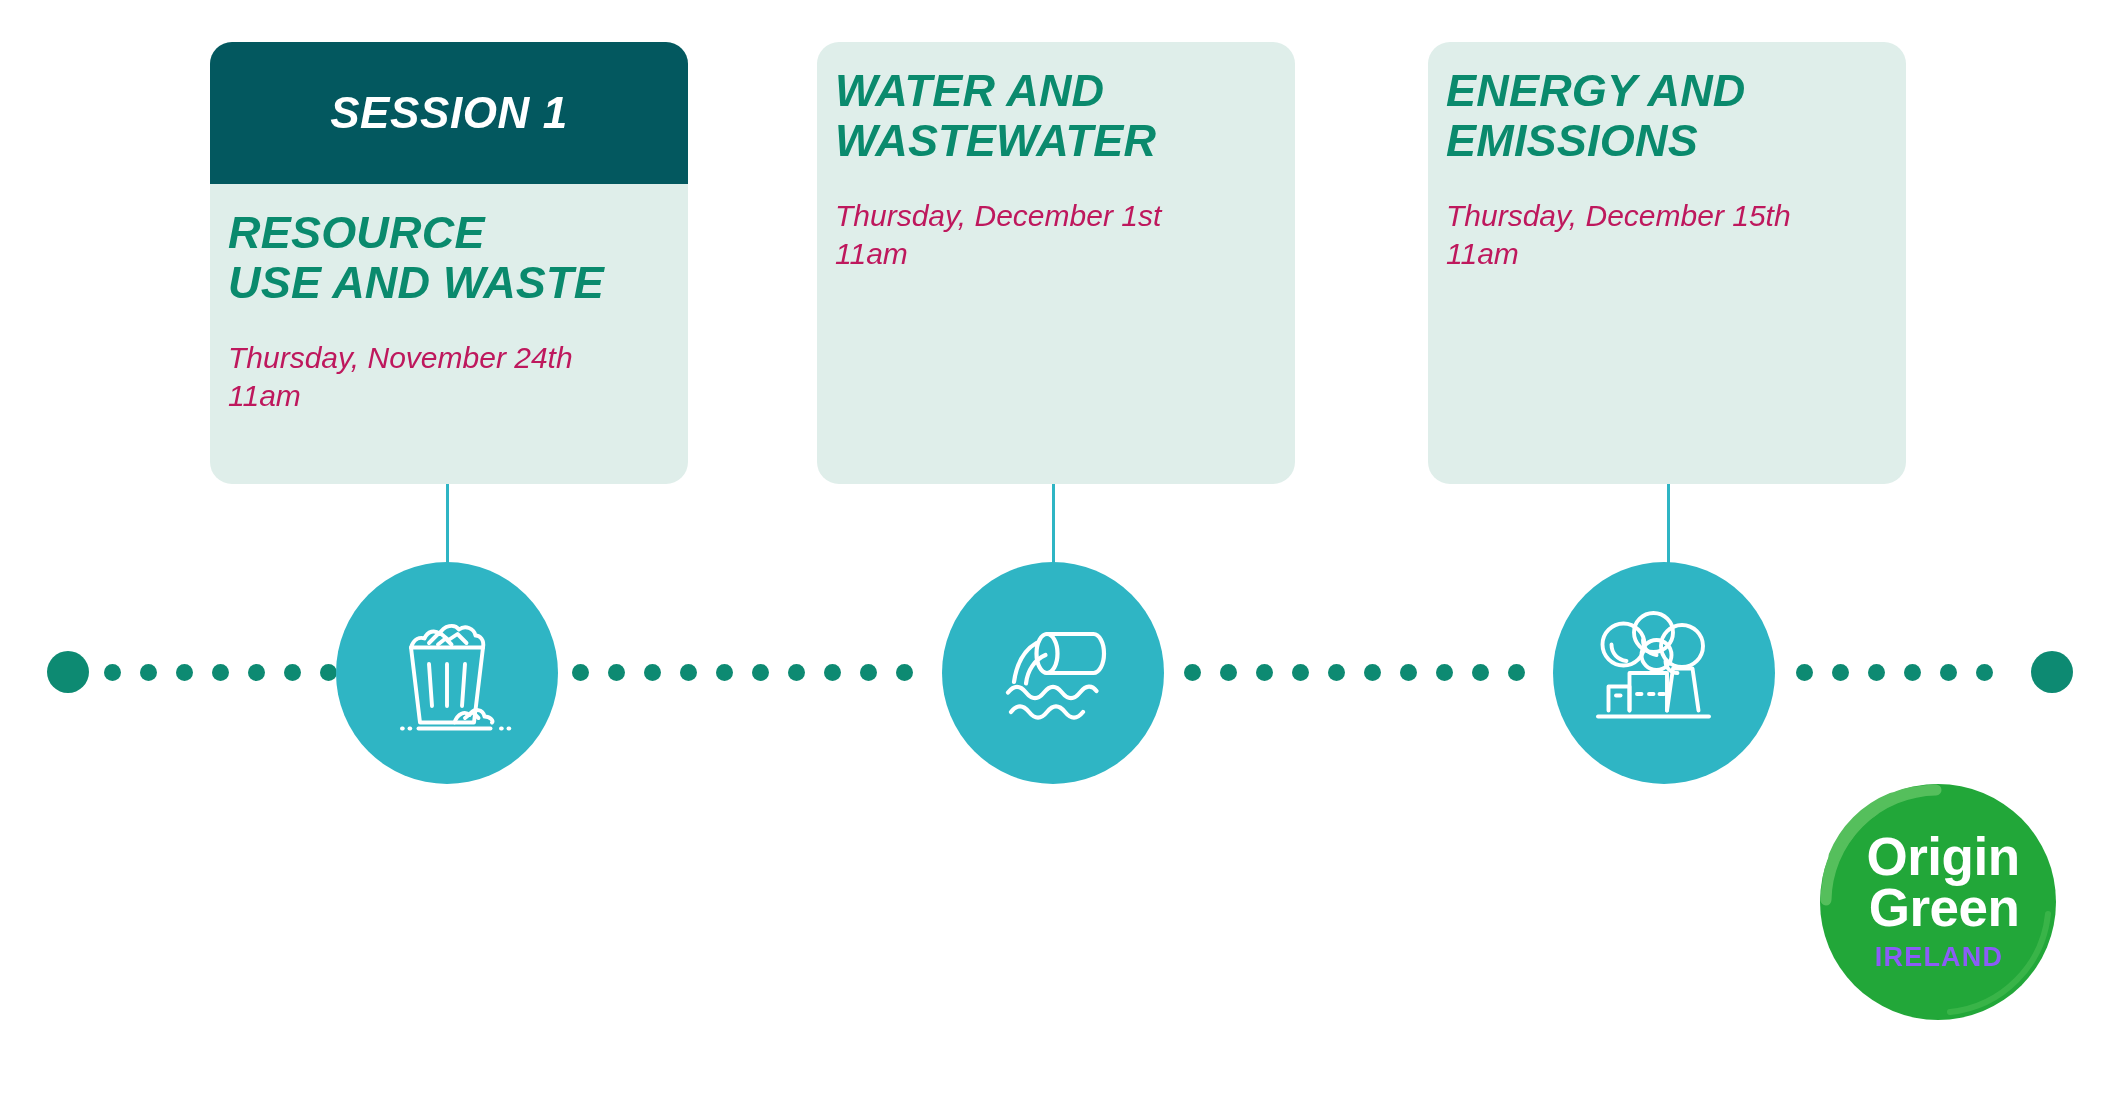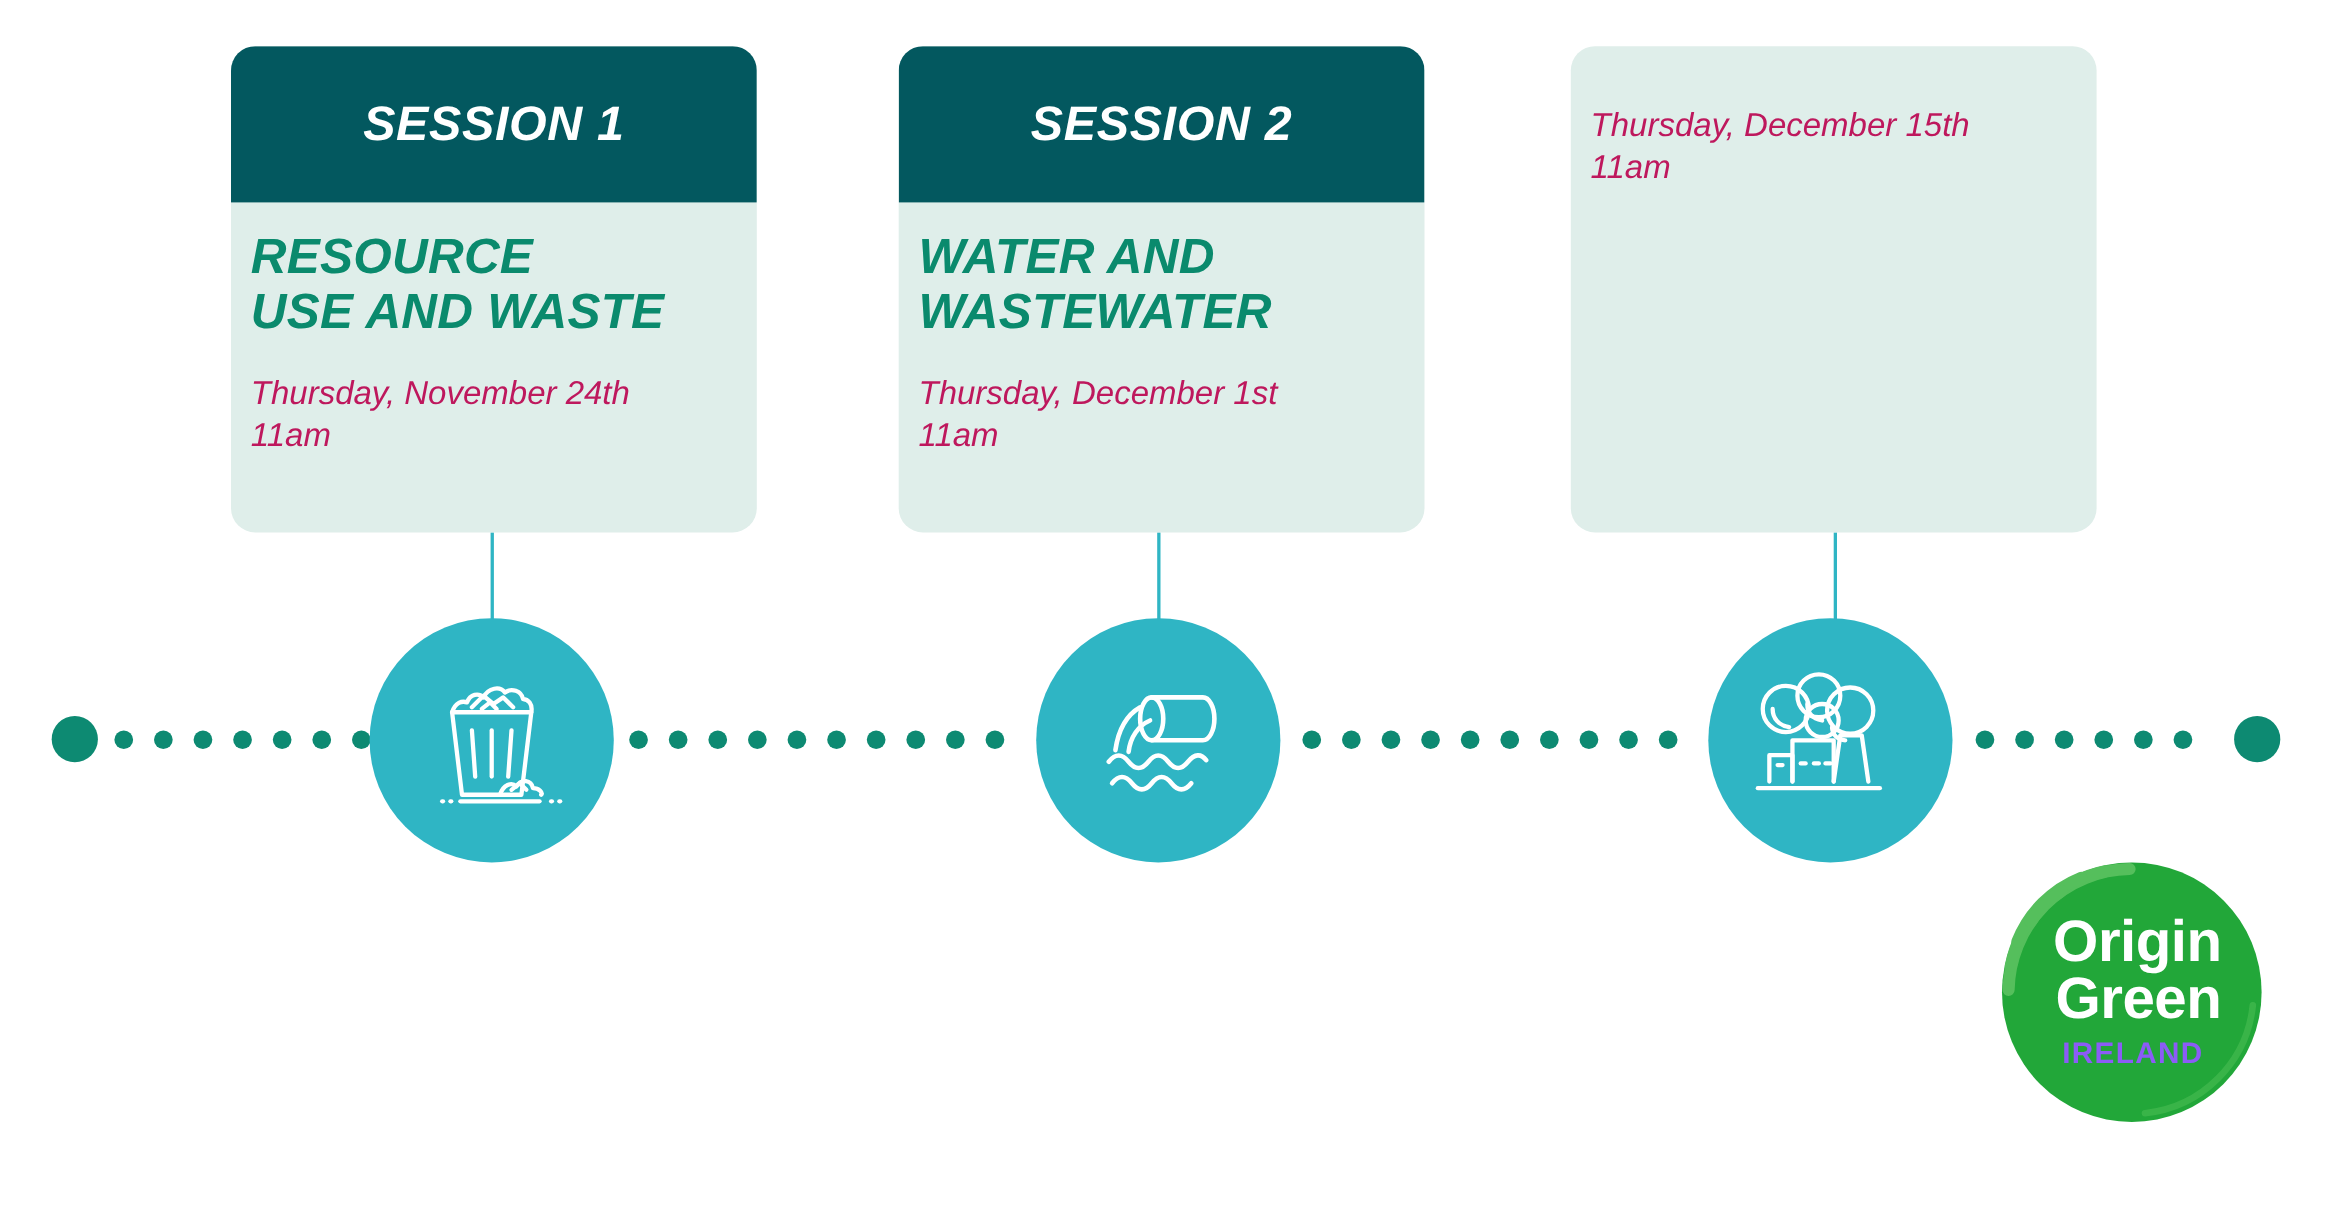--- a/index.html
+++ b/index.html
@@ -208,33 +208,32 @@
     </div>
     <div class="card-body">
       <div class="card-title">RESOURCE
 USE AND WASTE</div>
       <div class="card-date">Thursday, November 24th
 11am</div>
     </div>
   </div>
 
   <div class="card" style="left:817px;">
-    <div class="card-header">
-      <span class="card-header-label">SESSION 2</span>
-    </div>
     <div class="card-body">
       <div class="card-title">WATER AND
 WASTEWATER</div>
       <div class="card-date">Thursday, December 1st
 11am</div>
     </div>
   </div>
 
   <div class="card" style="left:1428px;">
     <div class="card-body">
+      <div class="card-title">ENERGY AND
+EMISSIONS</div>
       <div class="card-date">Thursday, December 15th
 11am</div>
     </div>
   </div>
 
   <div class="icon-circle" style="left:336px;">
     <svg width="150" height="150" viewBox="0 0 100 100" fill="none" stroke="#ffffff" stroke-width="2.6" stroke-linecap="round" stroke-linejoin="round">
 
       <path d="M26 33 L32 83 L68 83 L74 33 Z"></path>
 

